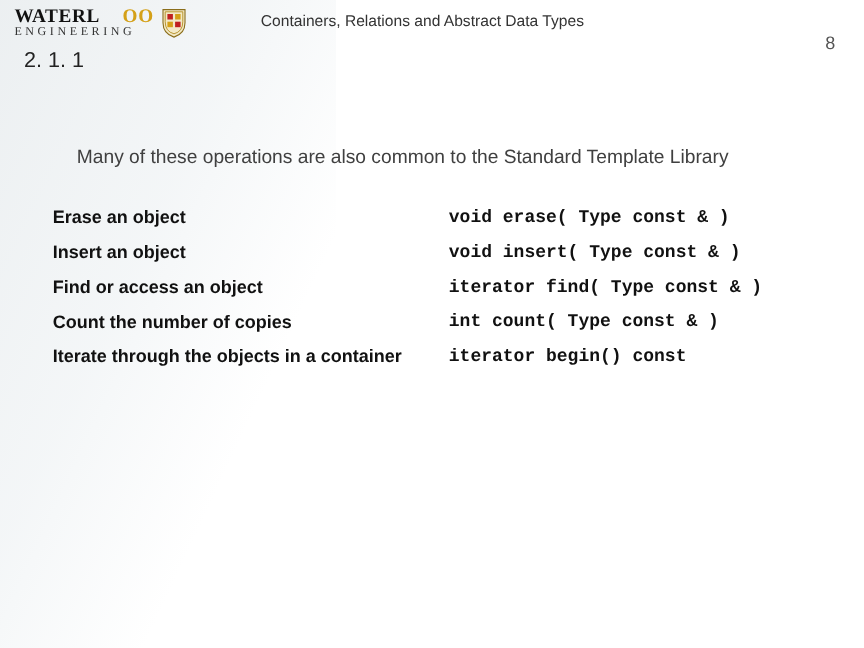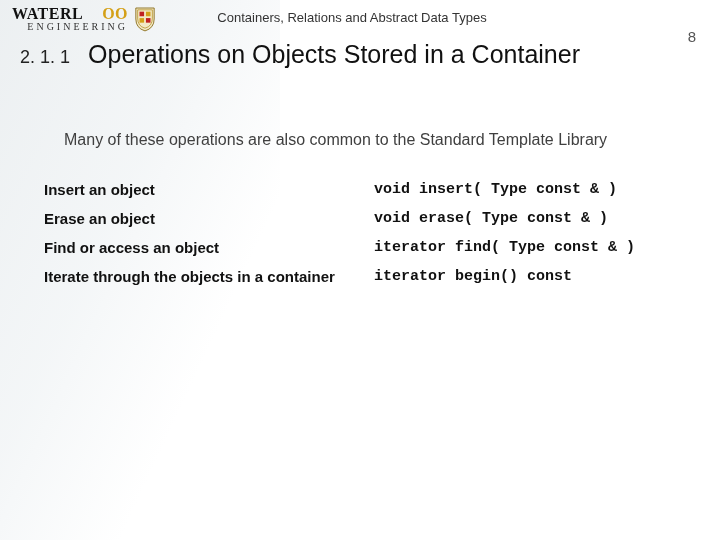--- a/index.html
+++ b/index.html
@@ -43,21 +43,20 @@
     font-size: 16px;
     font-weight: 700;
     letter-spacing: 0.5px;
     color: #111;
   }
   .logo-wat .oo { color: #d4a017; margin-left: 19px; }
   .logo-eng {
     font-size: 10px;
     letter-spacing: 3px;
     color: #333;
-    text-align: right;
   }
   .crest {
     width: 22px; height: 26px;
   }
   .chapter {
     position: absolute;
     top: 10px;
     left: 0; right: 16px;
     text-align: center;
     font-size: 13px;
@@ -141,37 +140,40 @@
       <rect x="6" y="6" width="5" height="5" fill="#c02020"></rect>
       <rect x="13" y="6" width="5" height="5" fill="#d4a017"></rect>
       <rect x="6" y="13" width="5" height="5" fill="#d4a017"></rect>
       <rect x="13" y="13" width="5" height="5" fill="#c02020"></rect>
     </svg>
   </div>
 </div>
 
 <div class="title-row">
   <span class="section-num">2. 1. 1</span>
-  <span class="title">Operations on Objects Stored in a Container</span>
 </div>
 
 <div class="intro">Many of these operations are also common to the Standard Template Library</div>
 
 <table class="ops-table">
   <tbody>
     <tr>
+      <td class="desc">Erase an object</td>
+      <td class="sig">void erase( Type const &amp; )</td>
+    </tr>
+    <tr>
       <td class="desc">Insert an object</td>
       <td class="sig">void insert( Type const &amp; )</td>
     </tr>
     <tr>
-      <td class="desc">Erase an object</td>
-      <td class="sig">void erase( Type const &amp; )</td>
+      <td class="desc">Find or access an object</td>
+      <td class="sig">iterator find( Type const &amp; )</td>
     </tr>
     <tr>
-      <td class="desc">Find or access an object</td>
-      <td class="sig">iterator find( Type const &amp; )</td>
+      <td class="desc">Count the number of copies</td>
+      <td class="sig">int count( Type const &amp; )</td>
     </tr>
     <tr>
       <td class="desc">Iterate through the objects in a container</td>
       <td class="sig">iterator begin() const</td>
     </tr>
   </tbody>
 </table>
 
 </body></html>

